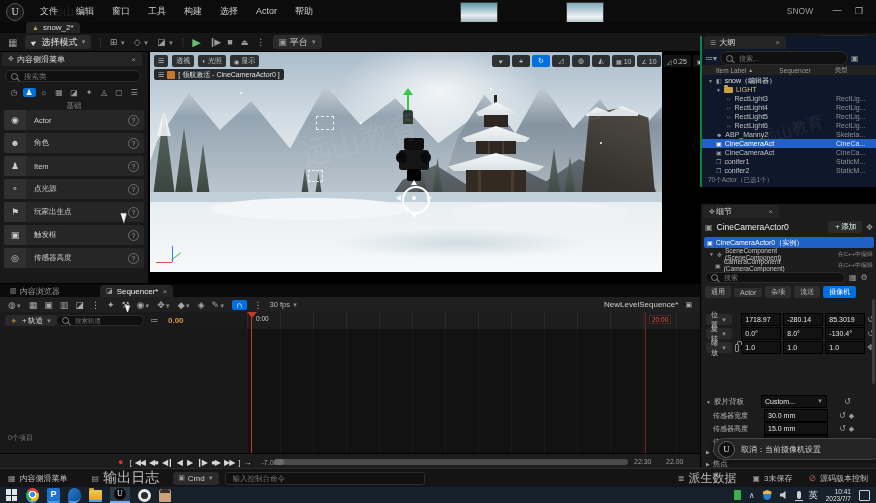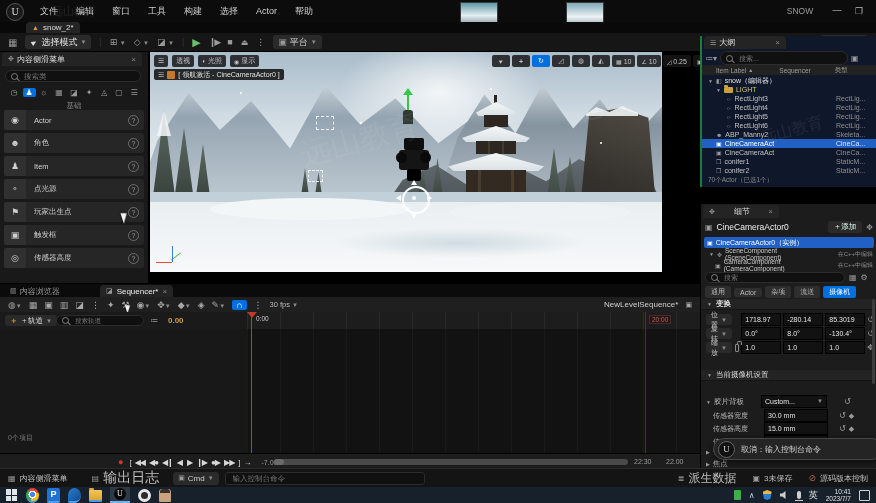--- a/index.html
+++ b/index.html
@@ -359,21 +359,21 @@
         <span class="ico" style="font-size:6px">❒</span>
         <span>conifer2</span>
         <span class="ottype">StaticM...</span>
       </div>
   </div>
   <div class="ab" style="left:6px;top:140px;font-size:6.5px;color:#8a8a8a">70个Actor（已选1个）</div>
 </div>
 
 <div class="ab" style="left:700px;top:203px;width:176px;height:265px;background:#1c1c1c;border-left:1px solid #000;border-top:1px solid #000;overflow:hidden">
   <div class="ab tabcap" style="left:2px;top:1px;width:64px;height:13px;font-size:8px;justify-content:space-between">
-    <span class="row" style="gap:19px">
+    <span class="row" style="gap:1px">
         <span class="ico" style="font-size:7px">✥</span>
     <span>细节</span>
       </span>
     <span style="color:#8a8a8a">×</span>
   </div>
   <div class="ab row" style="left:4px;top:17px;width:168px;gap:4px">
     <span class="ico" style="font-size:8px">▣</span>
     <span style="color:#eee;font-size:8.5px;flex:1">CineCameraActor0</span>
     <span class="pill" style="height:12px;font-size:7.5px;color:#dfe;padding:0 6px">
         <span>＋添加</span>
@@ -403,24 +403,20 @@
     <span class="ico" style="font-size:8px">▦</span>
     <span class="ico" style="font-size:8px">⚙</span>
   </div>
   <div class="ab row" style="left:4px;top:82px;gap:3px">
     <span style="background:#2e2e2e;border-radius:2px;padding:1px 6px;font-size:7px;color:#bbb">通用</span>
     <span style="background:#2e2e2e;border-radius:2px;padding:1px 6px;font-size:7px;color:#bbb">Actor</span>
     <span style="background:#2e2e2e;border-radius:2px;padding:1px 6px;font-size:7px;color:#bbb">杂项</span>
     <span style="background:#2e2e2e;border-radius:2px;padding:1px 6px;font-size:7px;color:#bbb">流送</span>
     <span style="background:#0070e0;border-radius:2px;padding:1px 6px;font-size:7px;color:#fff">摄像机</span>
   </div>
-  <div class="ab sech" style="left:0;top:95px;width:176px;height:11px;box-sizing:border-box">
-      <span class="ico" style="font-size:5px">▼</span>
-      <span>变换</span>
-    </div>
 
   <div class="ab row" style="left:5px;top:109px;width:168px;gap:2px">
     <span class="pill" style="height:11px;font-size:7px;width:30px;justify-content:space-between">
         <span>位置</span>
         <span class="caret">▼</span>
       </span>
     <span style="width:10px"></span>
     <span class="valbox vx" style="width:32px">1718.97</span>
     <span class="valbox vy" style="width:32px">-280.14</span>
     <span class="valbox vz" style="width:32px">85.3019</span>
@@ -447,24 +443,20 @@
     <span style="width:7px;height:6px;border:1px solid #8a8a8a;border-radius:1px;position:relative;margin-left:1px;margin-right:0">
         <span style="position:absolute;left:1px;top:-4px;width:3px;height:3px;border:1px solid #8a8a8a;border-bottom:none;border-radius:2px 2px 0 0"></span>
       </span>
     <span class="valbox vx" style="width:32px">1.0</span>
     <span class="valbox vy" style="width:32px">1.0</span>
     <span class="valbox vz" style="width:32px">1.0</span>
     <span class="ico" style="font-size:8px">✥</span>
   </div>
 
 
-  <div class="ab sech" style="left:0;top:166px;width:176px;height:11px;box-sizing:border-box;font-weight:normal">
-      <span class="ico" style="font-size:5px">▼</span>
-      <span>当前摄像机设置</span>
-    </div>
 
   <div class="ab row" style="left:5px;top:191px;width:168px;gap:3px">
     <span class="ico" style="font-size:5px">▼</span>
     <span class="dtlbl" style="width:44px">胶片背板</span>
     <span class="valbox" style="width:58px;display:flex;justify-content:space-between;align-items:center">
         <span>Custom...</span>
         <span class="caret">▼</span>
       </span>
     <span class="ico" style="font-size:8px;margin-left:14px">↺</span>
   </div>
@@ -490,21 +482,21 @@
     </div>
   <div class="ab row" style="left:5px;top:255px;gap:3px">
       <span class="ico" style="font-size:5px">▶</span>
       <span class="dtlbl">焦点</span>
     </div>
 
   <div class="ab" style="left:171px;top:95px;width:3px;height:85px;background:#3d3d3d;border-radius:2px"></div>
 
   <div class="ab row" style="left:12px;top:234px;width:170px;height:22px;background:#242424;border:1px solid #464646;border-radius:11px;gap:6px;padding:0 4px;box-sizing:border-box;box-shadow:0 2px 6px rgba(0,0,0,.6)">
     <span style="width:15px;height:15px;border-radius:50%;background:#111;border:1px solid #666;color:#ddd;font-size:9px;line-height:15px;text-align:center;font-family:'Liberation Serif','DejaVu Serif',serif;flex:none">U</span>
-    <span style="color:#cfcfcf;font-size:8px">取消：输入控制台命令</span>
+    <span style="color:#cfcfcf;font-size:8px">取消：当前摄像机设置</span>
   </div>
 </div>
 
 <div class="ab" style="left:0;top:283px;width:700px;height:185px;background:#151515;border-top:1px solid #000">
 
   <div class="ab" style="left:0;top:0;width:700px;height:13px;background:#0b0b0b">
     <div class="ab row" style="left:4px;top:1px;height:12px;gap:3px;padding:0 6px;color:#9a9a9a;font-size:8px">
       <span class="ico" style="font-size:7px">▥</span>
       <span>内容浏览器</span>
     </div>

